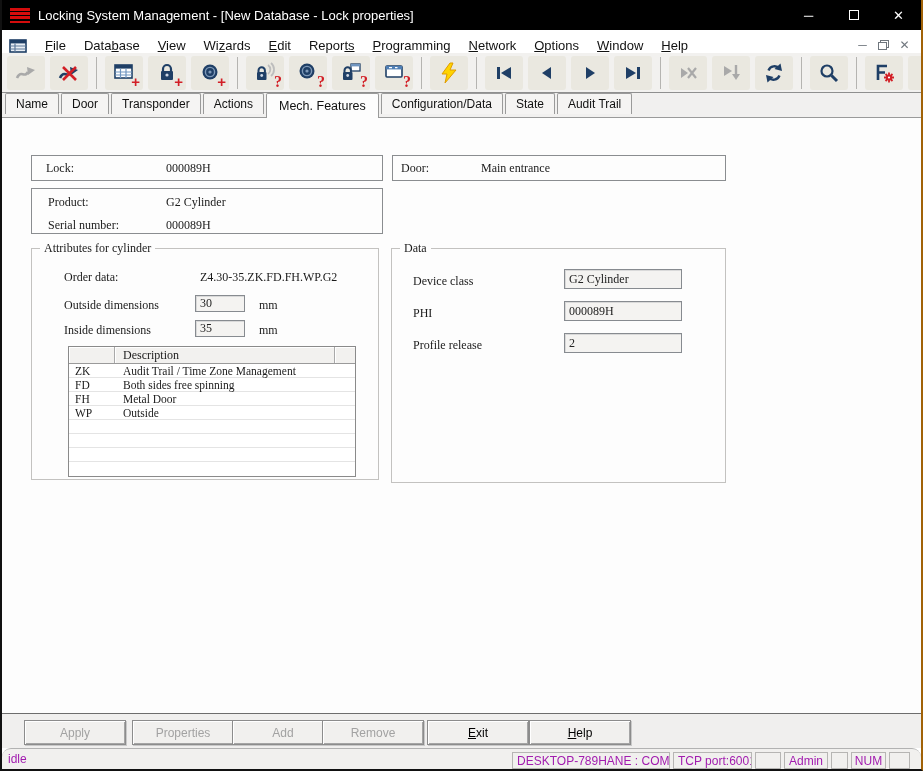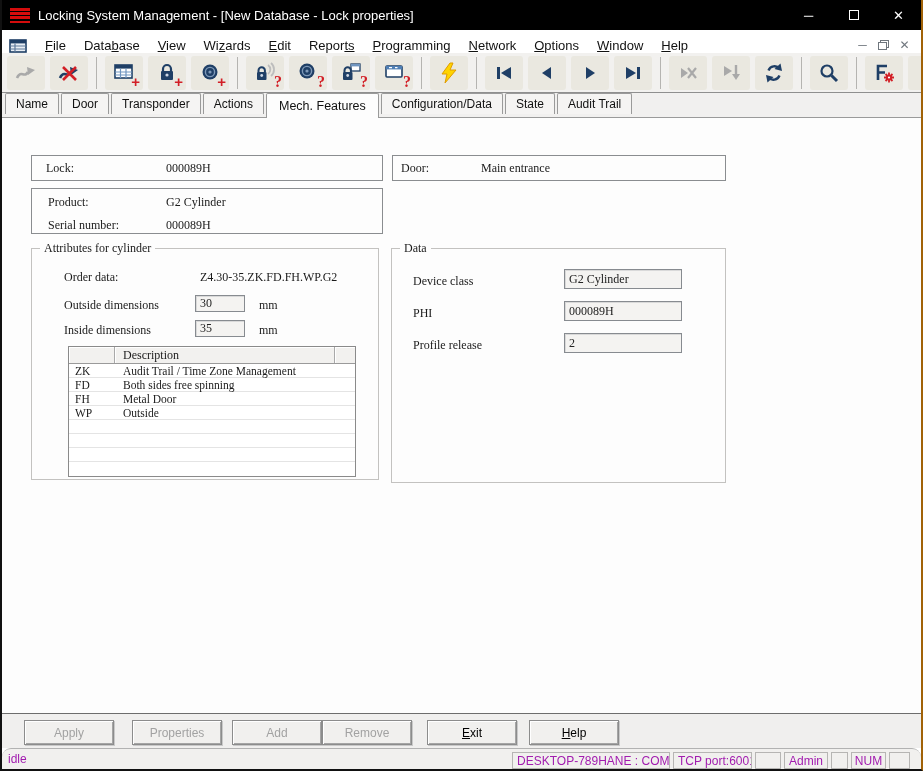--- a/index.html
+++ b/index.html
@@ -76,21 +76,21 @@
   .at-head { display:flex; height:17px; background:#f2f1ef; border-bottom:1px solid #9a9a9a; }
   .at-head > div { border-right:1px solid #a9a9a9; box-shadow:inset 1px 1px 0 #fff; display:flex; align-items:center; }
   .at-head > div:last-child { border-right:none; }
   .at-c1 { width:46px; flex:0 0 auto; padding-left:6px; }
   .at-c2 { flex:1 1 auto; padding-left:8px; }
   .at-c3 { width:20px; flex:0 0 auto; }
   .at-row { display:flex; height:14px; border-bottom:1px solid #e4e4e4; align-items:center; font-size:11.5px; }
 
   
   .buttonbar { position:relative; height:35px; background:#f0efee; border-top:1px solid #6d6d6d; }
-  .btn { position:absolute; top:6px; width:90px; height:25px; background:#f1f0ee;
+  .btn { position:absolute; top:6px; width:102px; height:25px; background:#f1f0ee;
          border:1px solid #8c8c8c; box-shadow:inset 1px 1px 0 #fff, inset -1px -1px 0 #a5a5a5, 1px 1px 0 #c9c9c9;
          display:flex; align-items:center; justify-content:center; font-size:12px; color:#000; }
   .btn.disabled { color:#a2a2a2; }
 
   
   .statusbar { position:relative; height:39px; background:#f1f0ee; border-top:1px solid #b2b2b2;
                font-size:12px; color:#a21caf;border-radius:9px; }
   .status-left { position:absolute; left:6px; top:3px; }
   .spanel { position:absolute; top:3px; height:17px; border:1px solid #b6b5b3;
             display:flex; align-items:center; padding:0 4px; white-space:nowrap; overflow:hidden; }

